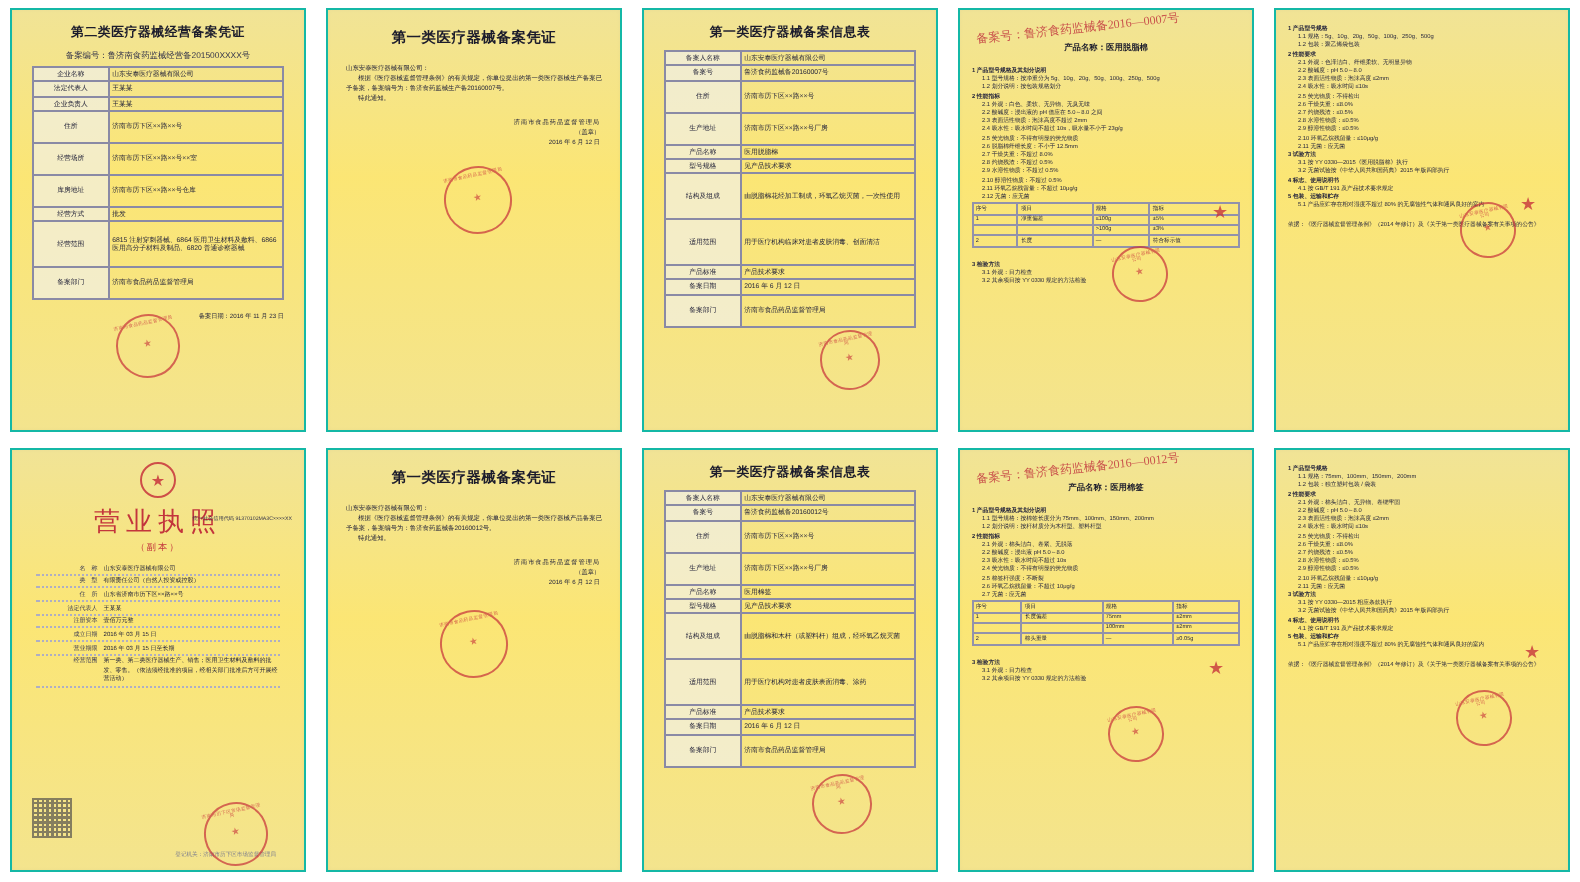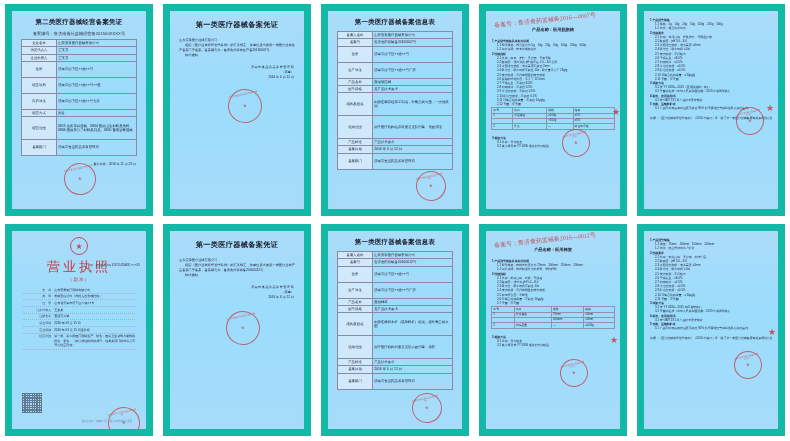--- a/index.html
+++ b/index.html
@@ -18,22 +18,22 @@
   }
   .cell{
     position:relative;
     padding:4px 5px;
     box-sizing:border-box;
     overflow:hidden;
   }
   .page{
     position:relative;
     width:100%;height:100%;
-    background:#7dd3fc;
-    border:7px solid #14b8a6;
+    background:#fde047;
+    border:1px solid #14b8a6;
     box-sizing:border-box;
     overflow:hidden;
     box-shadow:0 0 2px rgba(0,0,0,0.05) inset;
   }
   
   .page:after{
     content:"";position:absolute;inset:0;
     background:linear-gradient(180deg,rgba(226,232,246,.45),rgba(246,247,252,.25) 40%,rgba(229,234,247,.40));
     pointer-events:none;
   }

